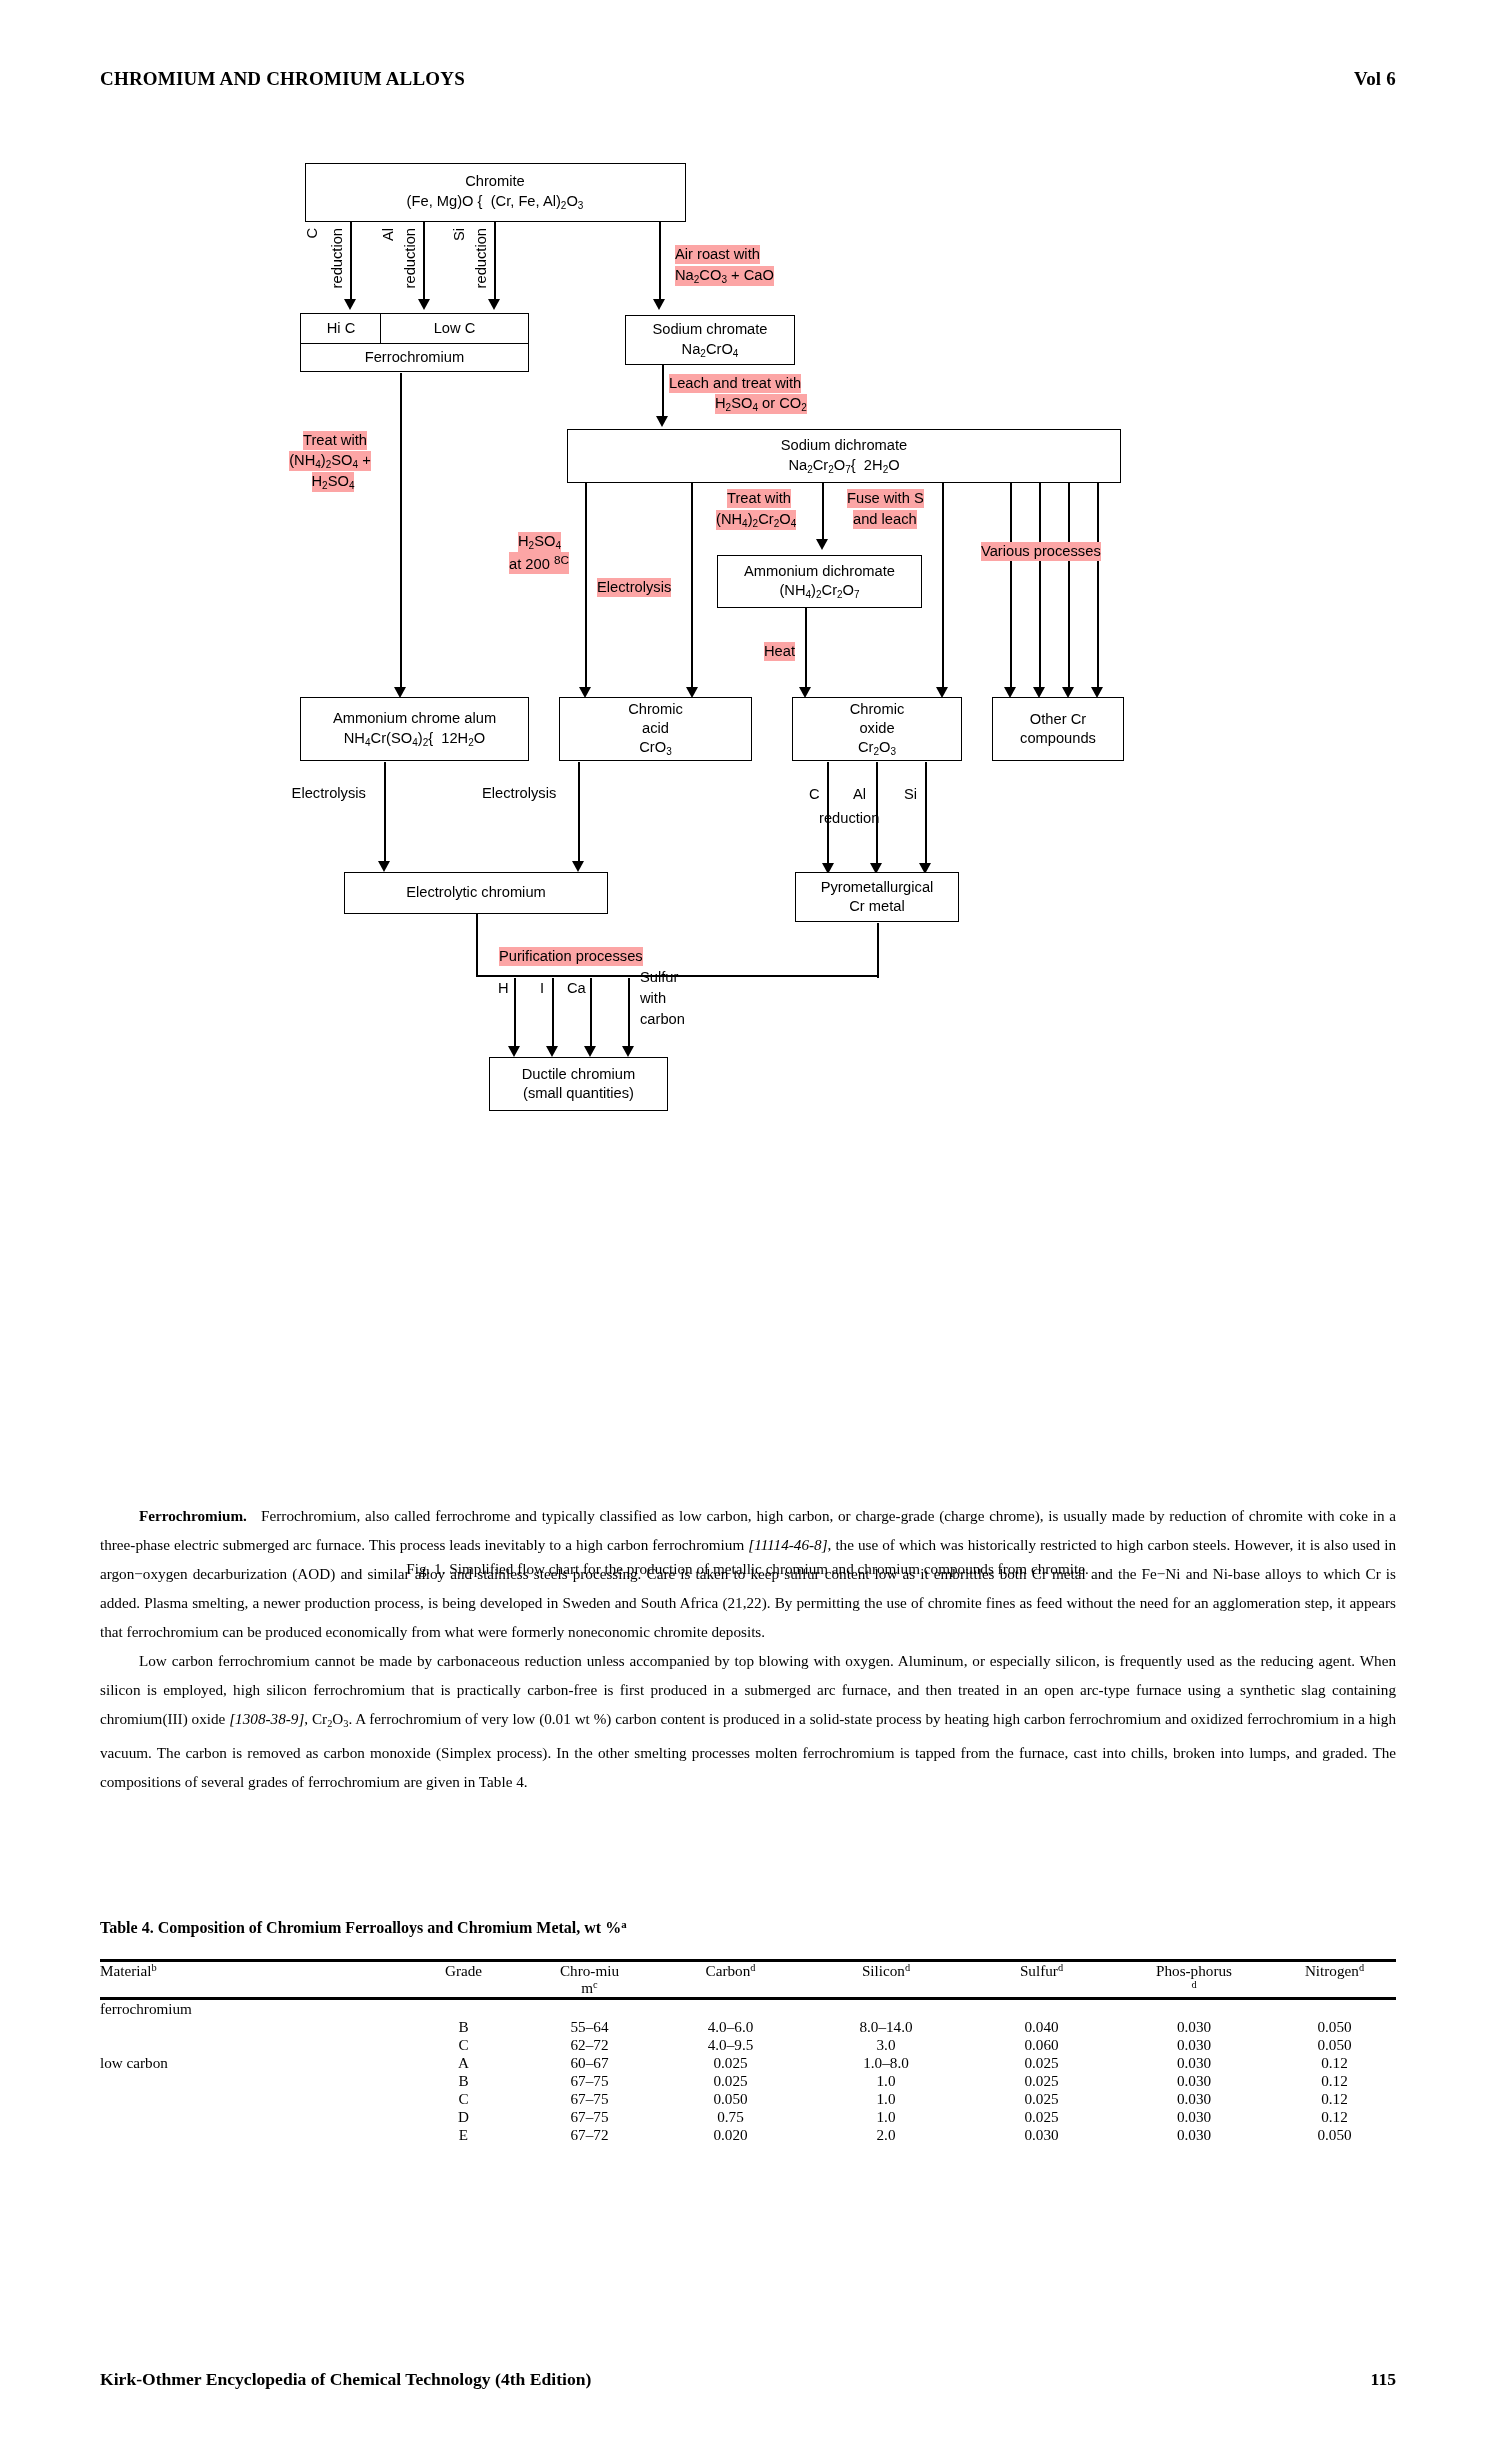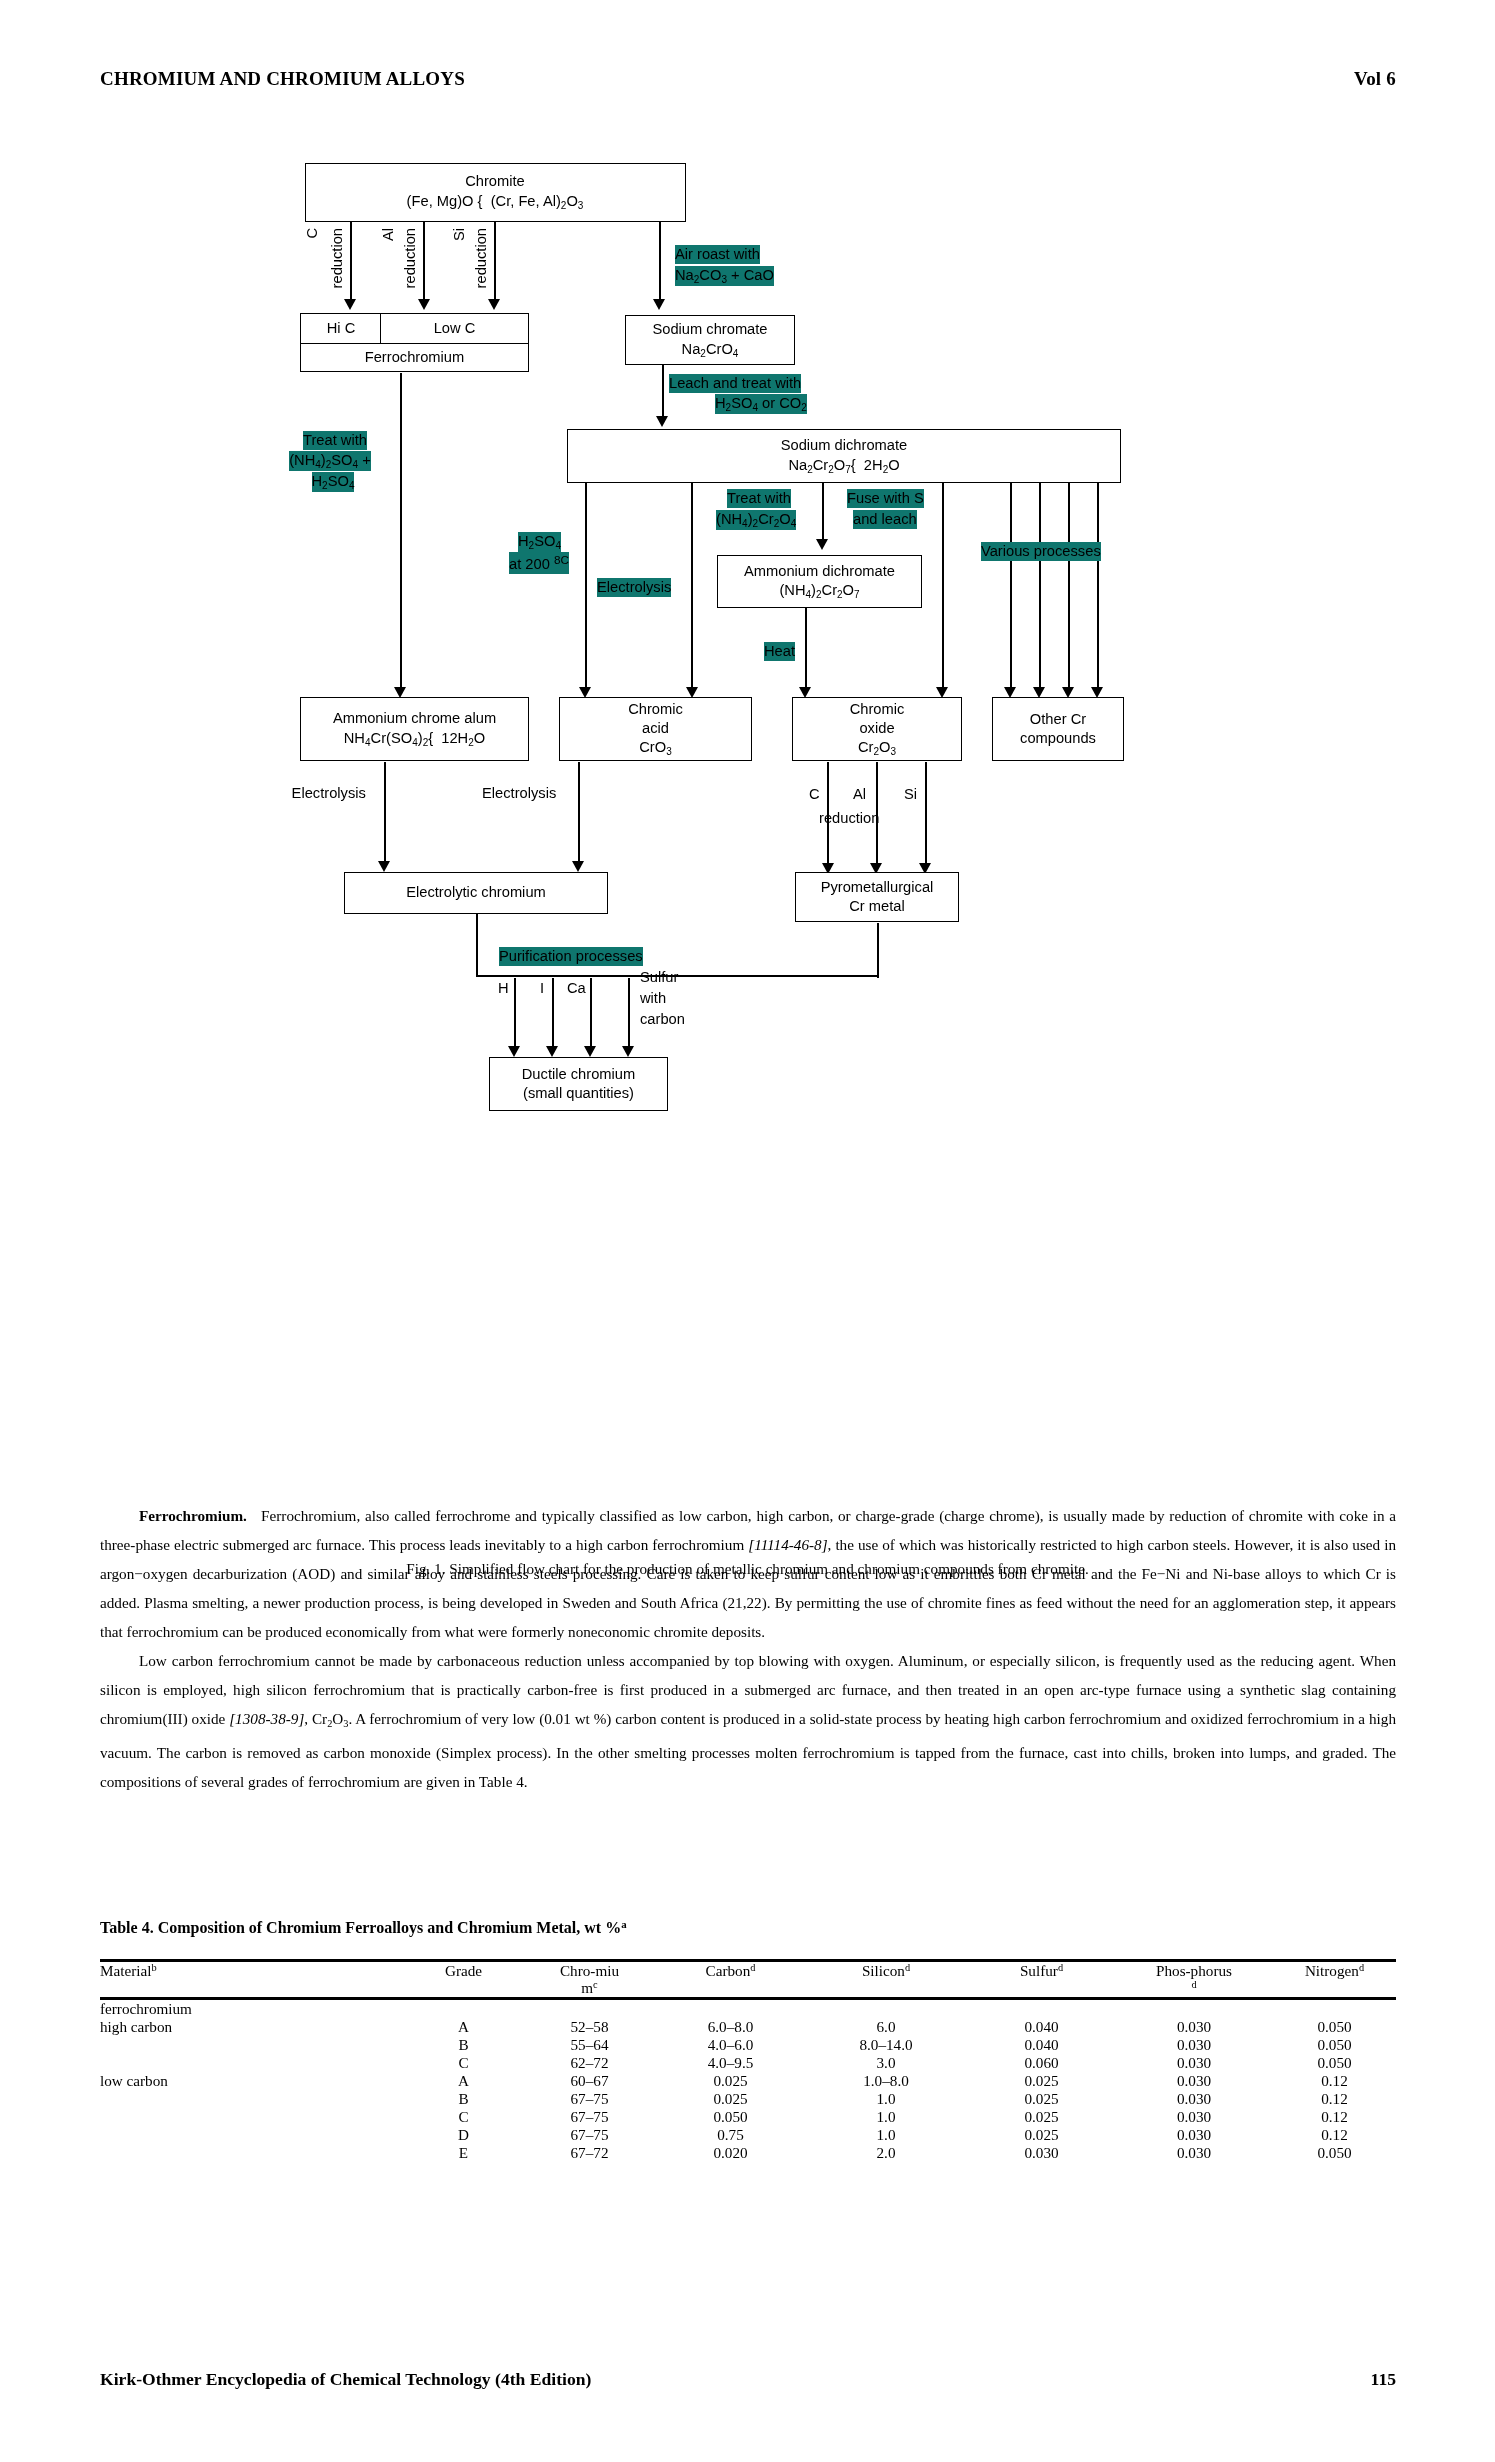--- a/index.html
+++ b/index.html
@@ -25,21 +25,21 @@
   .fig-inner { position:absolute; left:281px; top:0; width:997px; height:1231px; }
 
   .nd { position:absolute; box-sizing:border-box; border:1.8px solid #000;
         display:flex; flex-direction:column; align-items:center; justify-content:center;
         font-family:"Liberation Sans", sans-serif; font-size:14.7px; line-height:1.32;
         text-align:center; background:#fff; z-index:3; }
   .nd span { display:block; white-space:nowrap; }
 
   .lbl { position:absolute; font-family:"Liberation Sans", sans-serif;
          font-size:14.7px; line-height:1.3; white-space:nowrap; z-index:4;
-         background:#0f766e; }
+         background:#fca5a5; }
   .lbl.vert { writing-mode:vertical-rl; transform:rotate(180deg); background:transparent; }
   .lbl.nb { background:transparent; }
 
   .ln  { position:absolute; background:#000; z-index:1; }
   .vln { width:2.3px; }
   .hln { height:2.3px; }
   .arw { position:absolute; width:0; height:0; z-index:2;
          border-left:6.4px solid transparent; border-right:6.4px solid transparent;
          border-top:11.7px solid #000; }
 
@@ -374,30 +374,20 @@
           <th class="c-nit">
             <span>Nitrogen</span><sup>d</sup>
           </th>
         </tr>
       </thead>
       <tbody>
         <tr>
           <td class="grp" colspan="8">ferrochromium</td>
         </tr>
         <tr>
-          <td class="matcol">high carbon</td>
-          <td>A</td>
-          <td>52–58</td>
-          <td>6.0–8.0</td>
-          <td>6.0</td>
-          <td>0.040</td>
-          <td>0.030</td>
-          <td>0.050</td>
-        </tr>
-        <tr>
           <td class="matcol"></td>
           <td>B</td>
           <td>55–64</td>
           <td>4.0–6.0</td>
           <td>8.0–14.0</td>
           <td>0.040</td>
           <td>0.030</td>
           <td>0.050</td>
         </tr>
         <tr>

